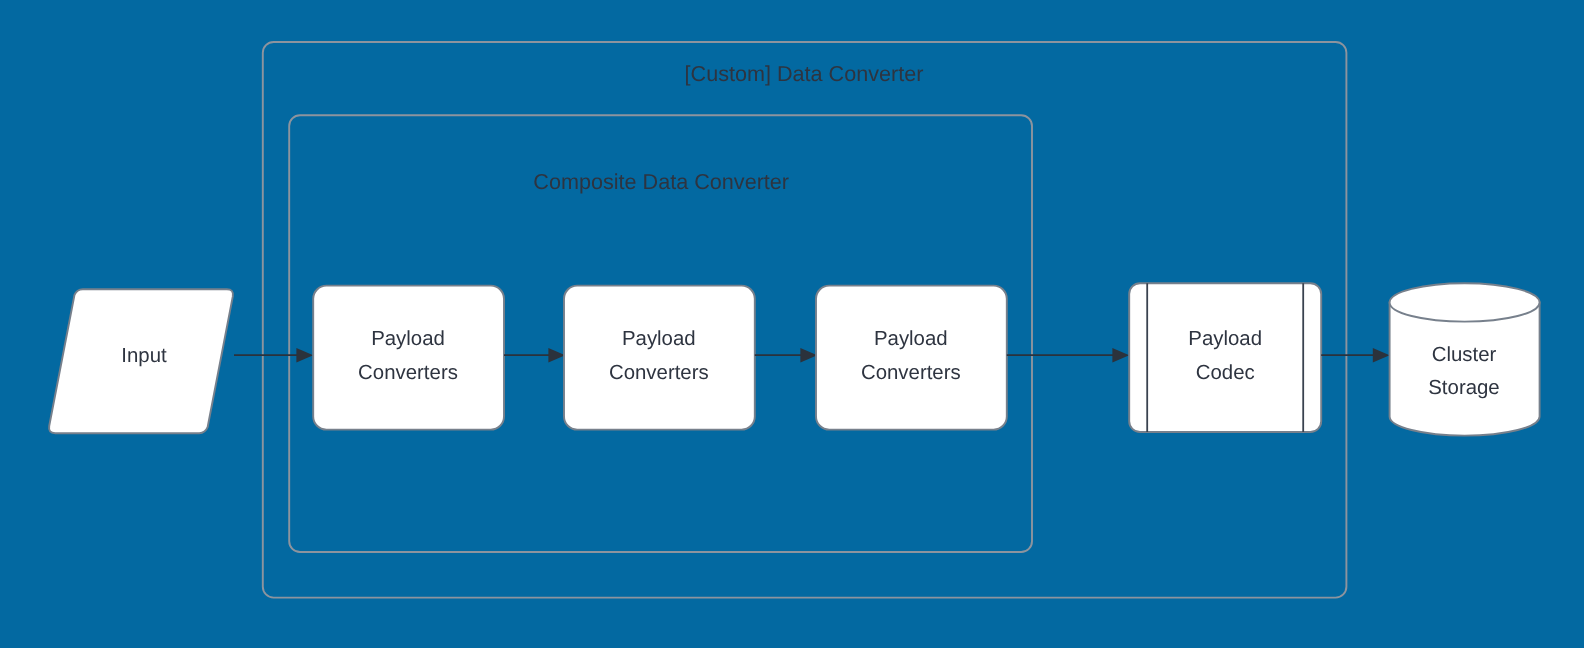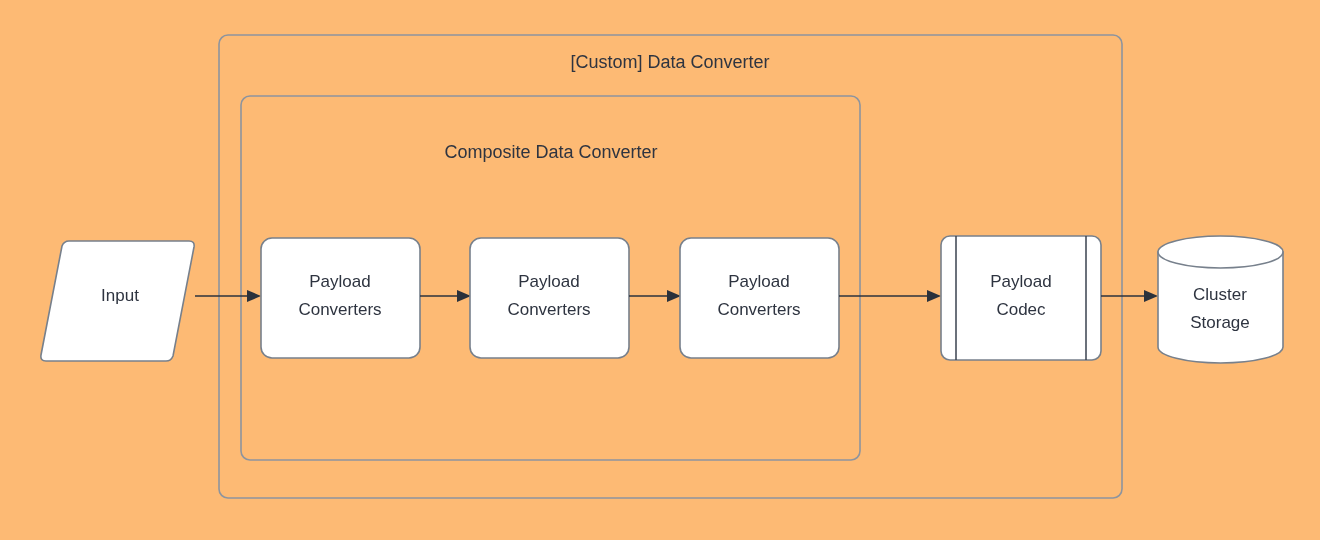--- a/index.html
+++ b/index.html
@@ -10,21 +10,21 @@
   body {
     width: 1320px;
     height: 540px;
     font-family: "Liberation Sans", sans-serif;
     overflow: hidden;
   }
   #diagram-root {
     position: relative;
     width: 1320px;
     height: 540px;
-    background: #fdba74;
+    background: #0369a1;
   }
   svg.canvas {
     display: block;
     width: 1320px;
     height: 540px;
   }
   .shape-box {
     fill: #ffffff;
     stroke: #77808c;
     stroke-width: 1.6;

